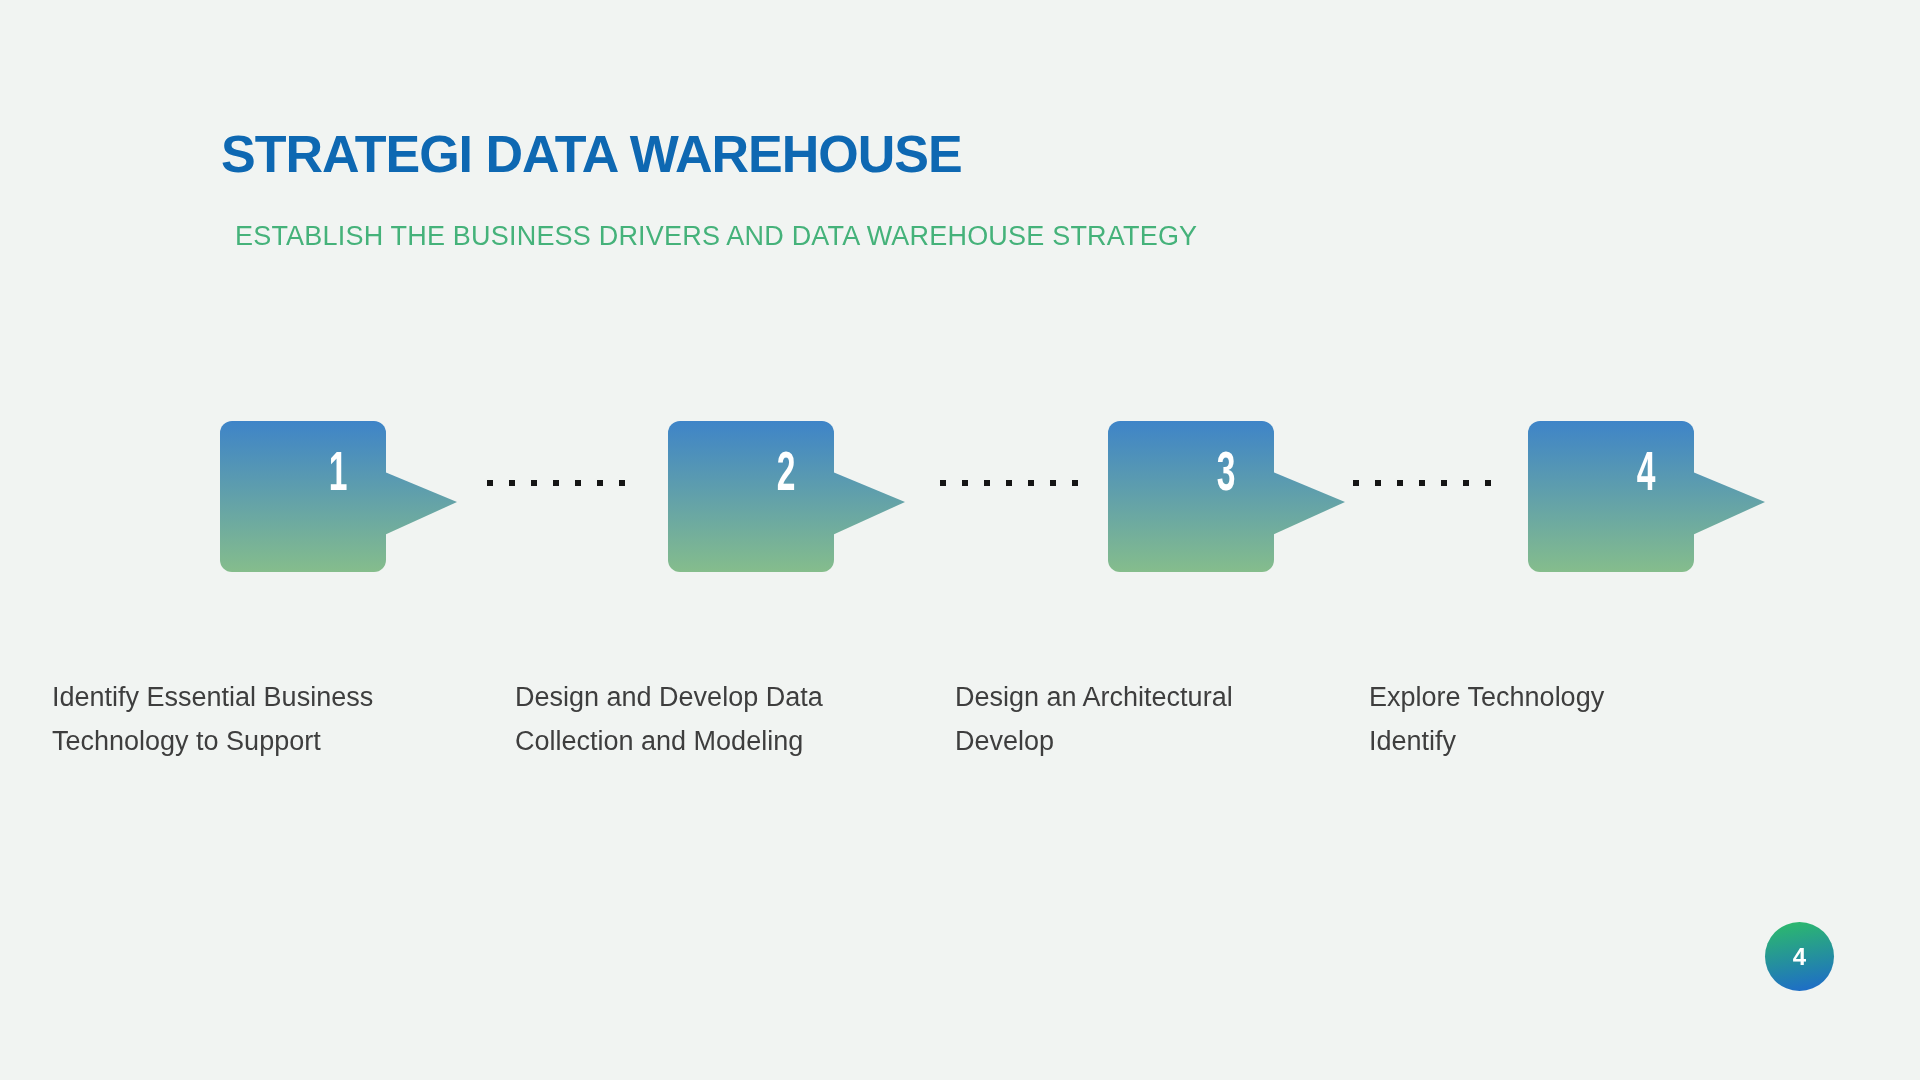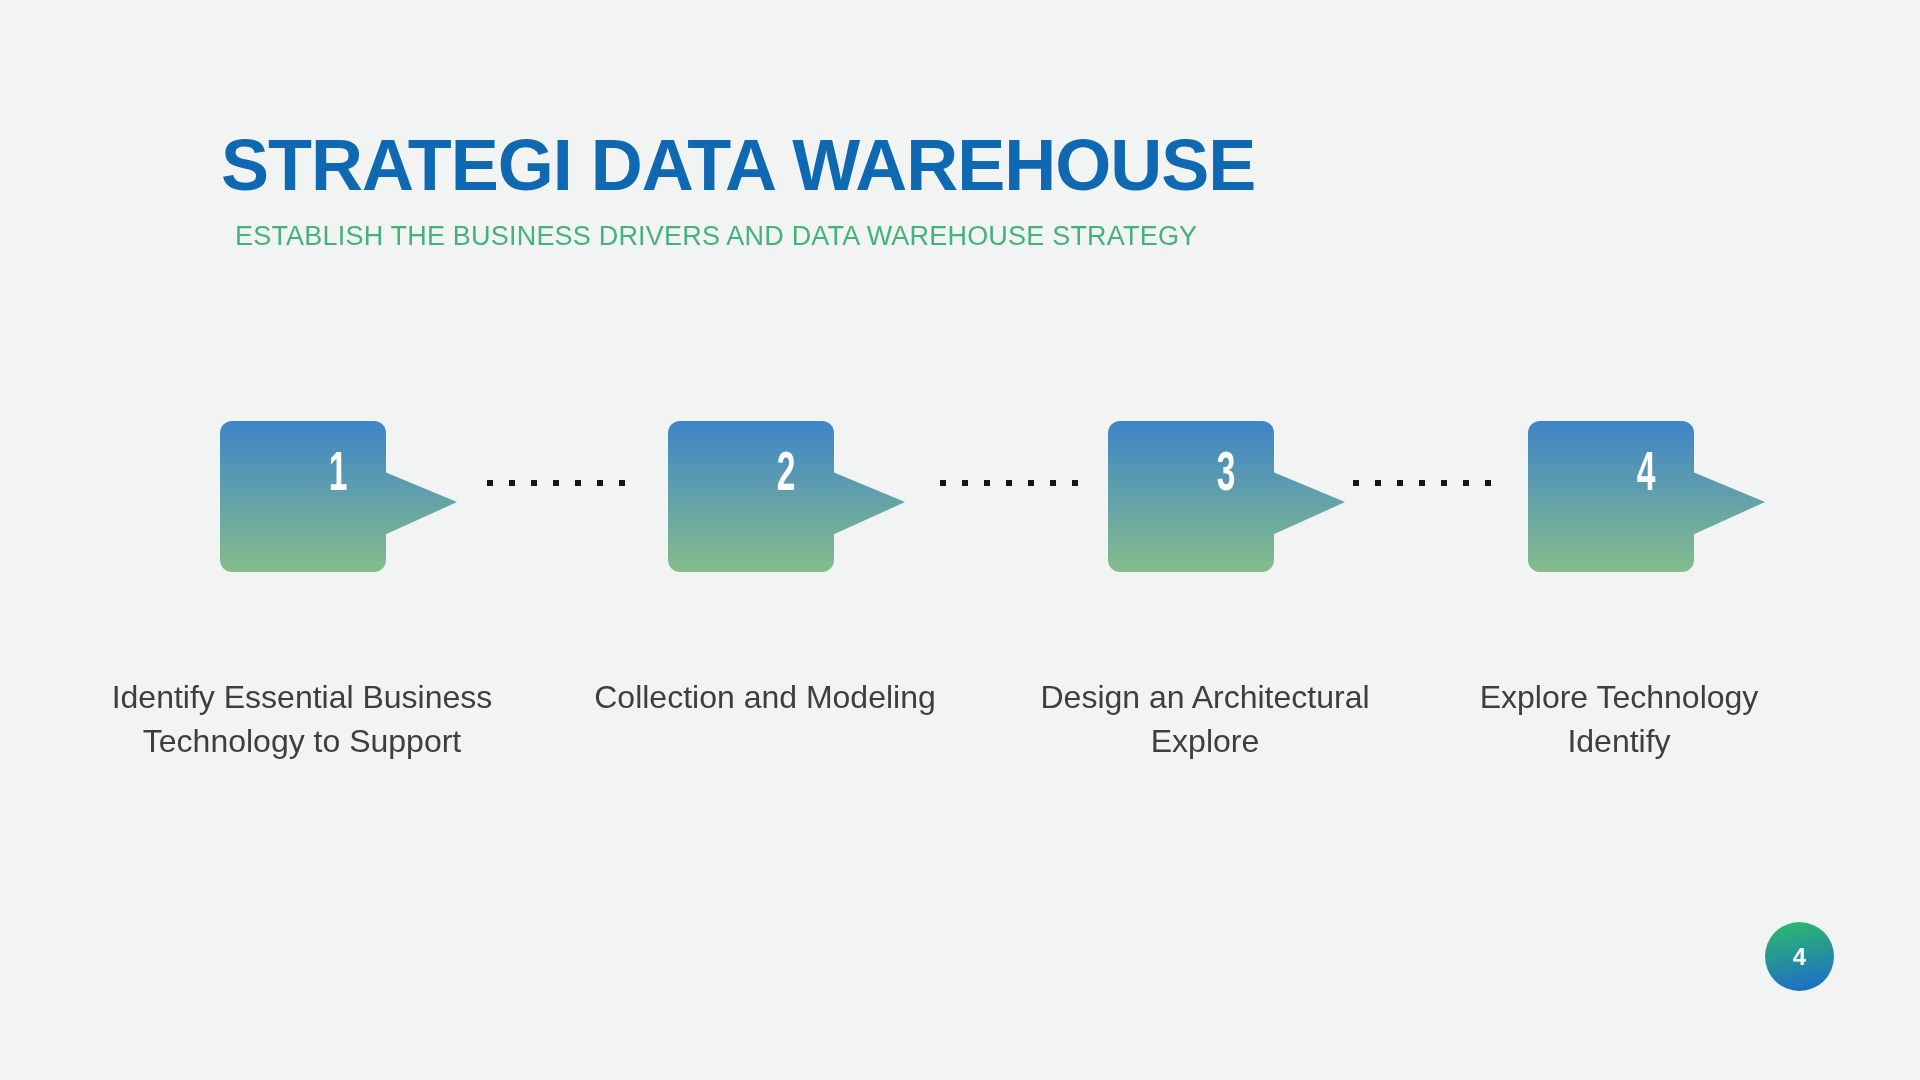--- a/index.html
+++ b/index.html
@@ -16,21 +16,21 @@
     background: #f1f4f2;
     font-family: "Liberation Sans", sans-serif;
   }
 
   
   .title {
     position: absolute;
     left: 221px;
     top: 126px;
     margin: 0;
-    font-size: 72px;
+    font-size: 52px;
     font-weight: bold;
     letter-spacing: -1px;
     color: #0e68b2;
     line-height: 1.1;
     white-space: nowrap;
   }
   .subtitle {
     position: absolute;
     left: 223px;
     top: 210px;
@@ -80,22 +80,21 @@
     width: 6px;
     height: 6px;
     background: #151515;
   }
 
   
   .step-label {
     position: absolute;
     top: 675px;
     width: 500px;
-    text-align: center;
-    font-size: 32px;
+    font-size: 27px;
     line-height: 44px;
     color: #3e3e3e;
   }
   .label-1 { left: 52px; }
   .label-2 { left: 515px; }
   .label-3 { left: 955px; }
   .label-4 { left: 1369px; }
   .step-label span { display: block; }
 
   
@@ -187,25 +186,26 @@
       <div class="dot"></div>
       <div class="dot"></div>
       <div class="dot"></div>
   </div>
 
   <div class="step-label label-1">
     <span>Identify Essential Business</span>
     <span>Technology to Support</span>
   </div>
   <div class="step-label label-2">
+    <span>Design and Develop Data</span>
     <span>Collection and Modeling</span>
   </div>
   <div class="step-label label-3">
     <span>Design an Architectural</span>
-    <span>Explore</span>
+    <span>Develop</span>
   </div>
   <div class="step-label label-4">
     <span>Explore Technology</span>
     <span>Identify</span>
   </div>
 
   <div class="page-badge">4</div>
 
 </div>
 

